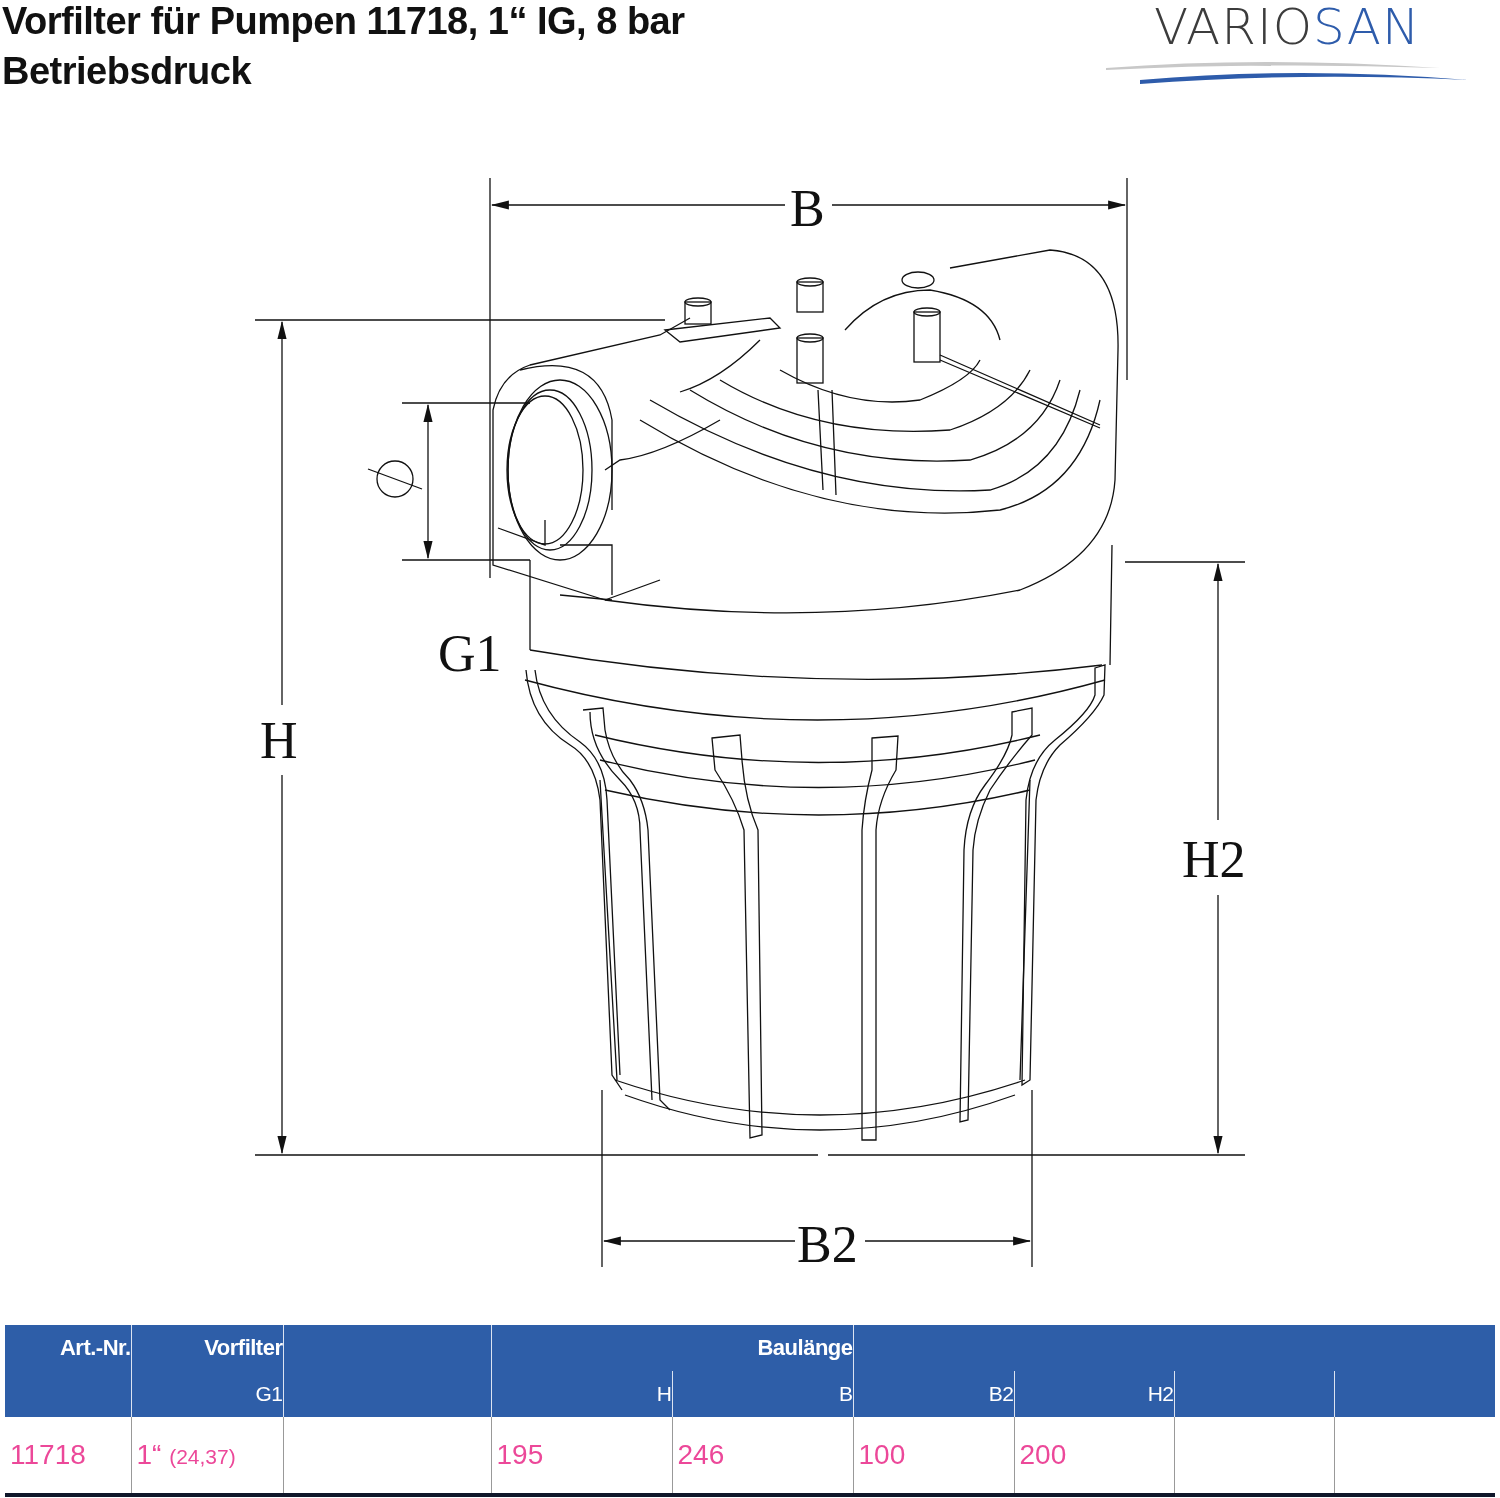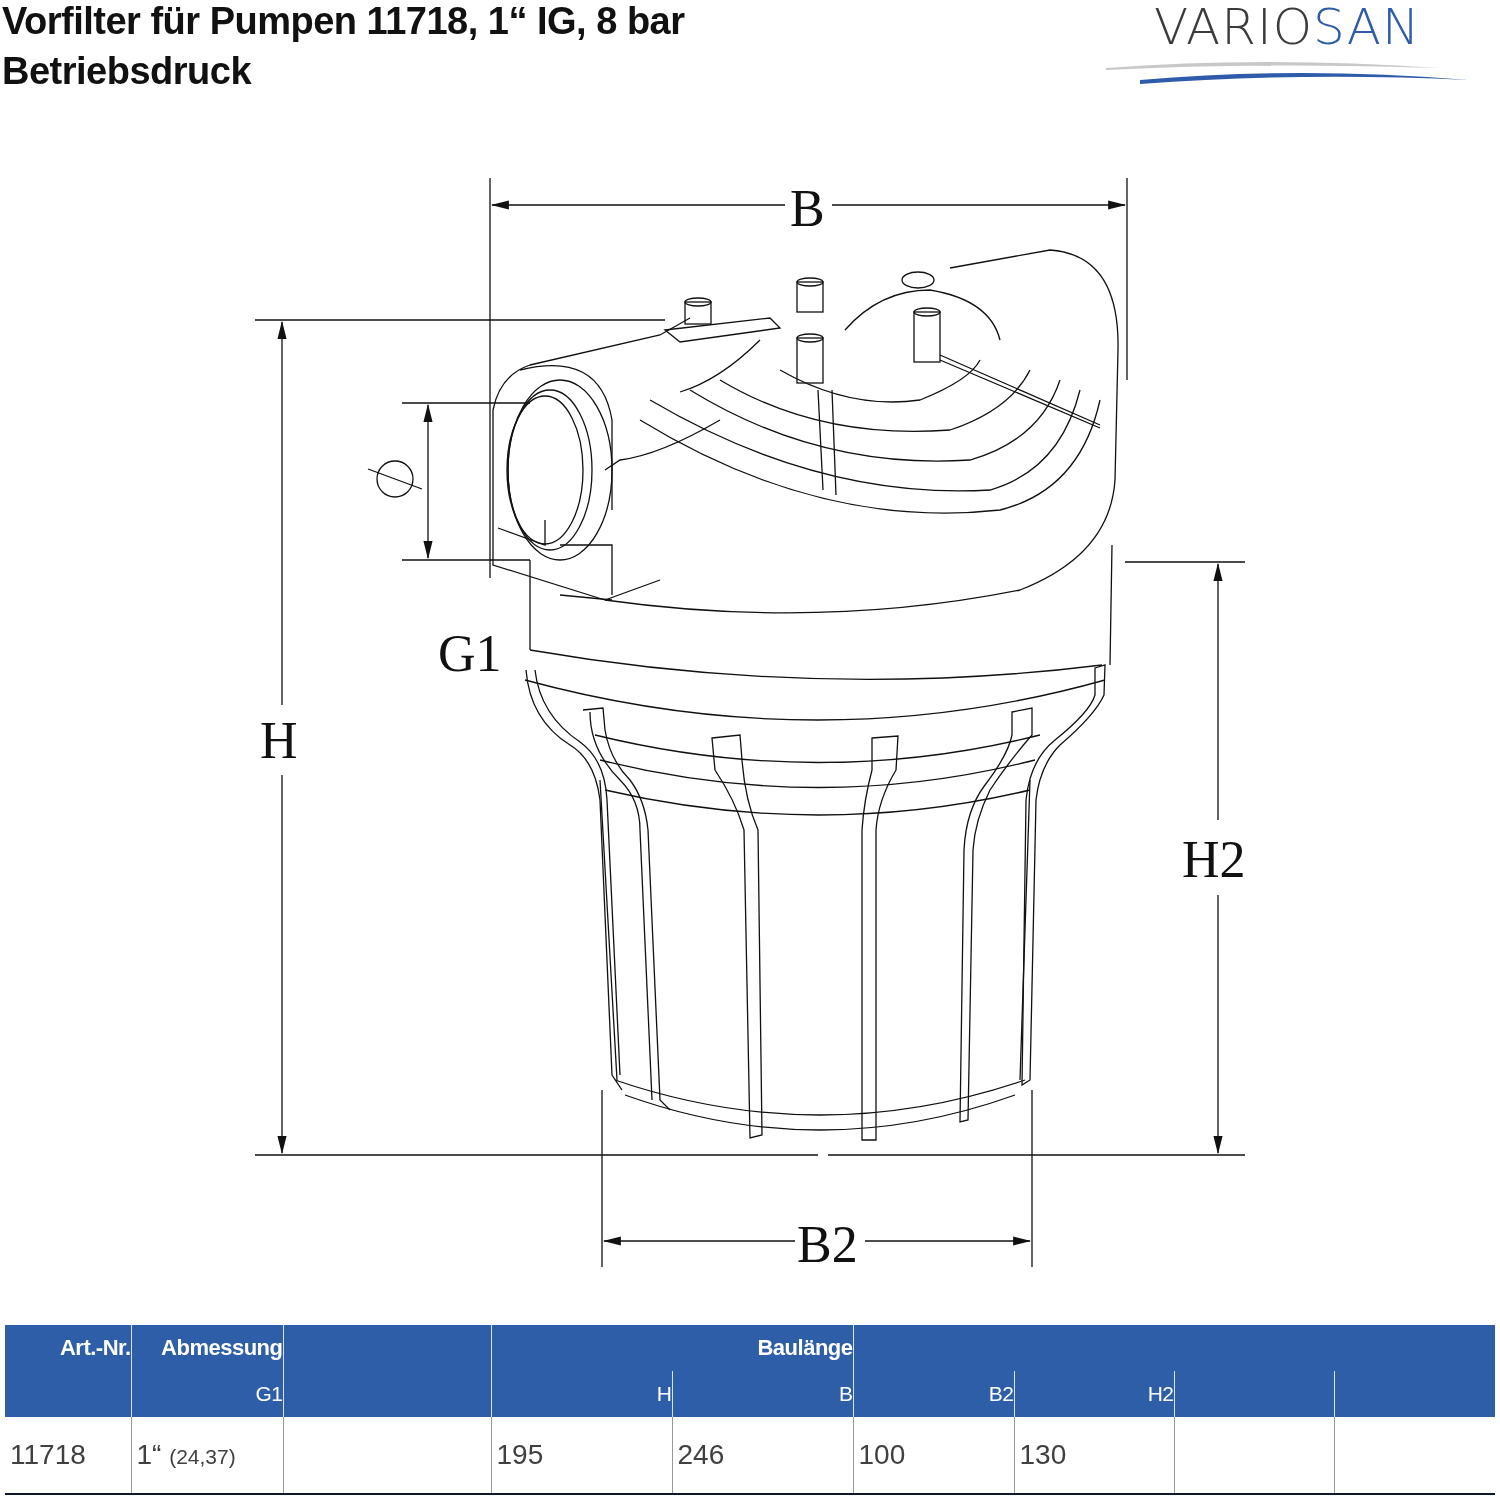--- a/index.html
+++ b/index.html
@@ -9,21 +9,21 @@
   .logo { position:absolute; left:1100px; top:0px; width:370px; height:90px; }
   .logo-text { position:absolute; left:54px; top:-2px; font-family:"DejaVu Sans", sans-serif; font-size:50px; letter-spacing:1px; font-weight:300; white-space:nowrap; }
   .logo-text .v { color:#3c3c3c; }
   .logo-text .s { color:#2e5cab; }
   .drawing { position:absolute; left:0; top:0; }
   .dimlabel { font-family:"Liberation Serif", serif; font-size:52px; fill:#111; }
   table.spec { position:absolute; left:5px; top:1325px; width:1490px; border-collapse:collapse; font-family:"Liberation Sans", sans-serif; }
   .spec th { background:#2e5ea8; color:#ffffff; text-align:right; font-weight:bold; font-size:22px; padding:0 0 0 5px; height:46px; vertical-align:middle; letter-spacing:-0.5px; }
   .spec th.sub { font-weight:normal; font-size:21px; height:46px; }
   .spec th.bl { border-left:1px solid #dbe3f1; }
-  .spec td { font-size:28px; color:#404040; padding:0 0 0 5px; height:76px; vertical-align:middle; border-left:1px solid #999; border-bottom:2px solid #0f172a; }
+  .spec td { font-size:28px; color:#ec4899; padding:0 0 0 5px; height:76px; vertical-align:middle; border-left:1px solid #999; border-bottom:4px solid #0f172a; }
   .spec td:first-child { border-left:none; }
   .spec td .small { font-size:21px; }
 </style>
 </head>
 <body>
 
 <div class="title">
   <span>Vorfilter für Pumpen 11718, 1“ IG, 8 bar</span>
   <span>Betriebsdruck</span>
 </div>
@@ -149,21 +149,21 @@
       <col style="width:181px">
       <col style="width:181px">
       <col style="width:161px">
       <col style="width:160px">
       <col style="width:160px">
       <col style="width:161px">
   </colgroup>
   <tbody>
       <tr>
     <th>Art.-Nr.</th>
-    <th class="bl">Abmessung</th>
+    <th class="bl">Vorfilter</th>
     <th class="bl"></th>
     <th class="bl" colspan="2">Baulänge</th>
     <th class="bl" colspan="4"></th>
   </tr>
   <tr>
     <th class="sub"></th>
     <th class="sub bl">G1</th>
     <th class="sub bl"></th>
     <th class="sub bl">H</th>
     <th class="sub bl">B</th>
@@ -172,18 +172,18 @@
     <th class="sub bl"></th>
     <th class="sub bl"></th>
   </tr>
   <tr>
     <td>11718</td>
     <td><span>1“</span> <span class="small">(24,37)</span></td>
     <td></td>
     <td>195</td>
     <td>246</td>
     <td>100</td>
-    <td>130</td>
+    <td>200</td>
     <td></td>
     <td></td>
   </tr>
 </tbody>
   </table>
 
 </body></html>

